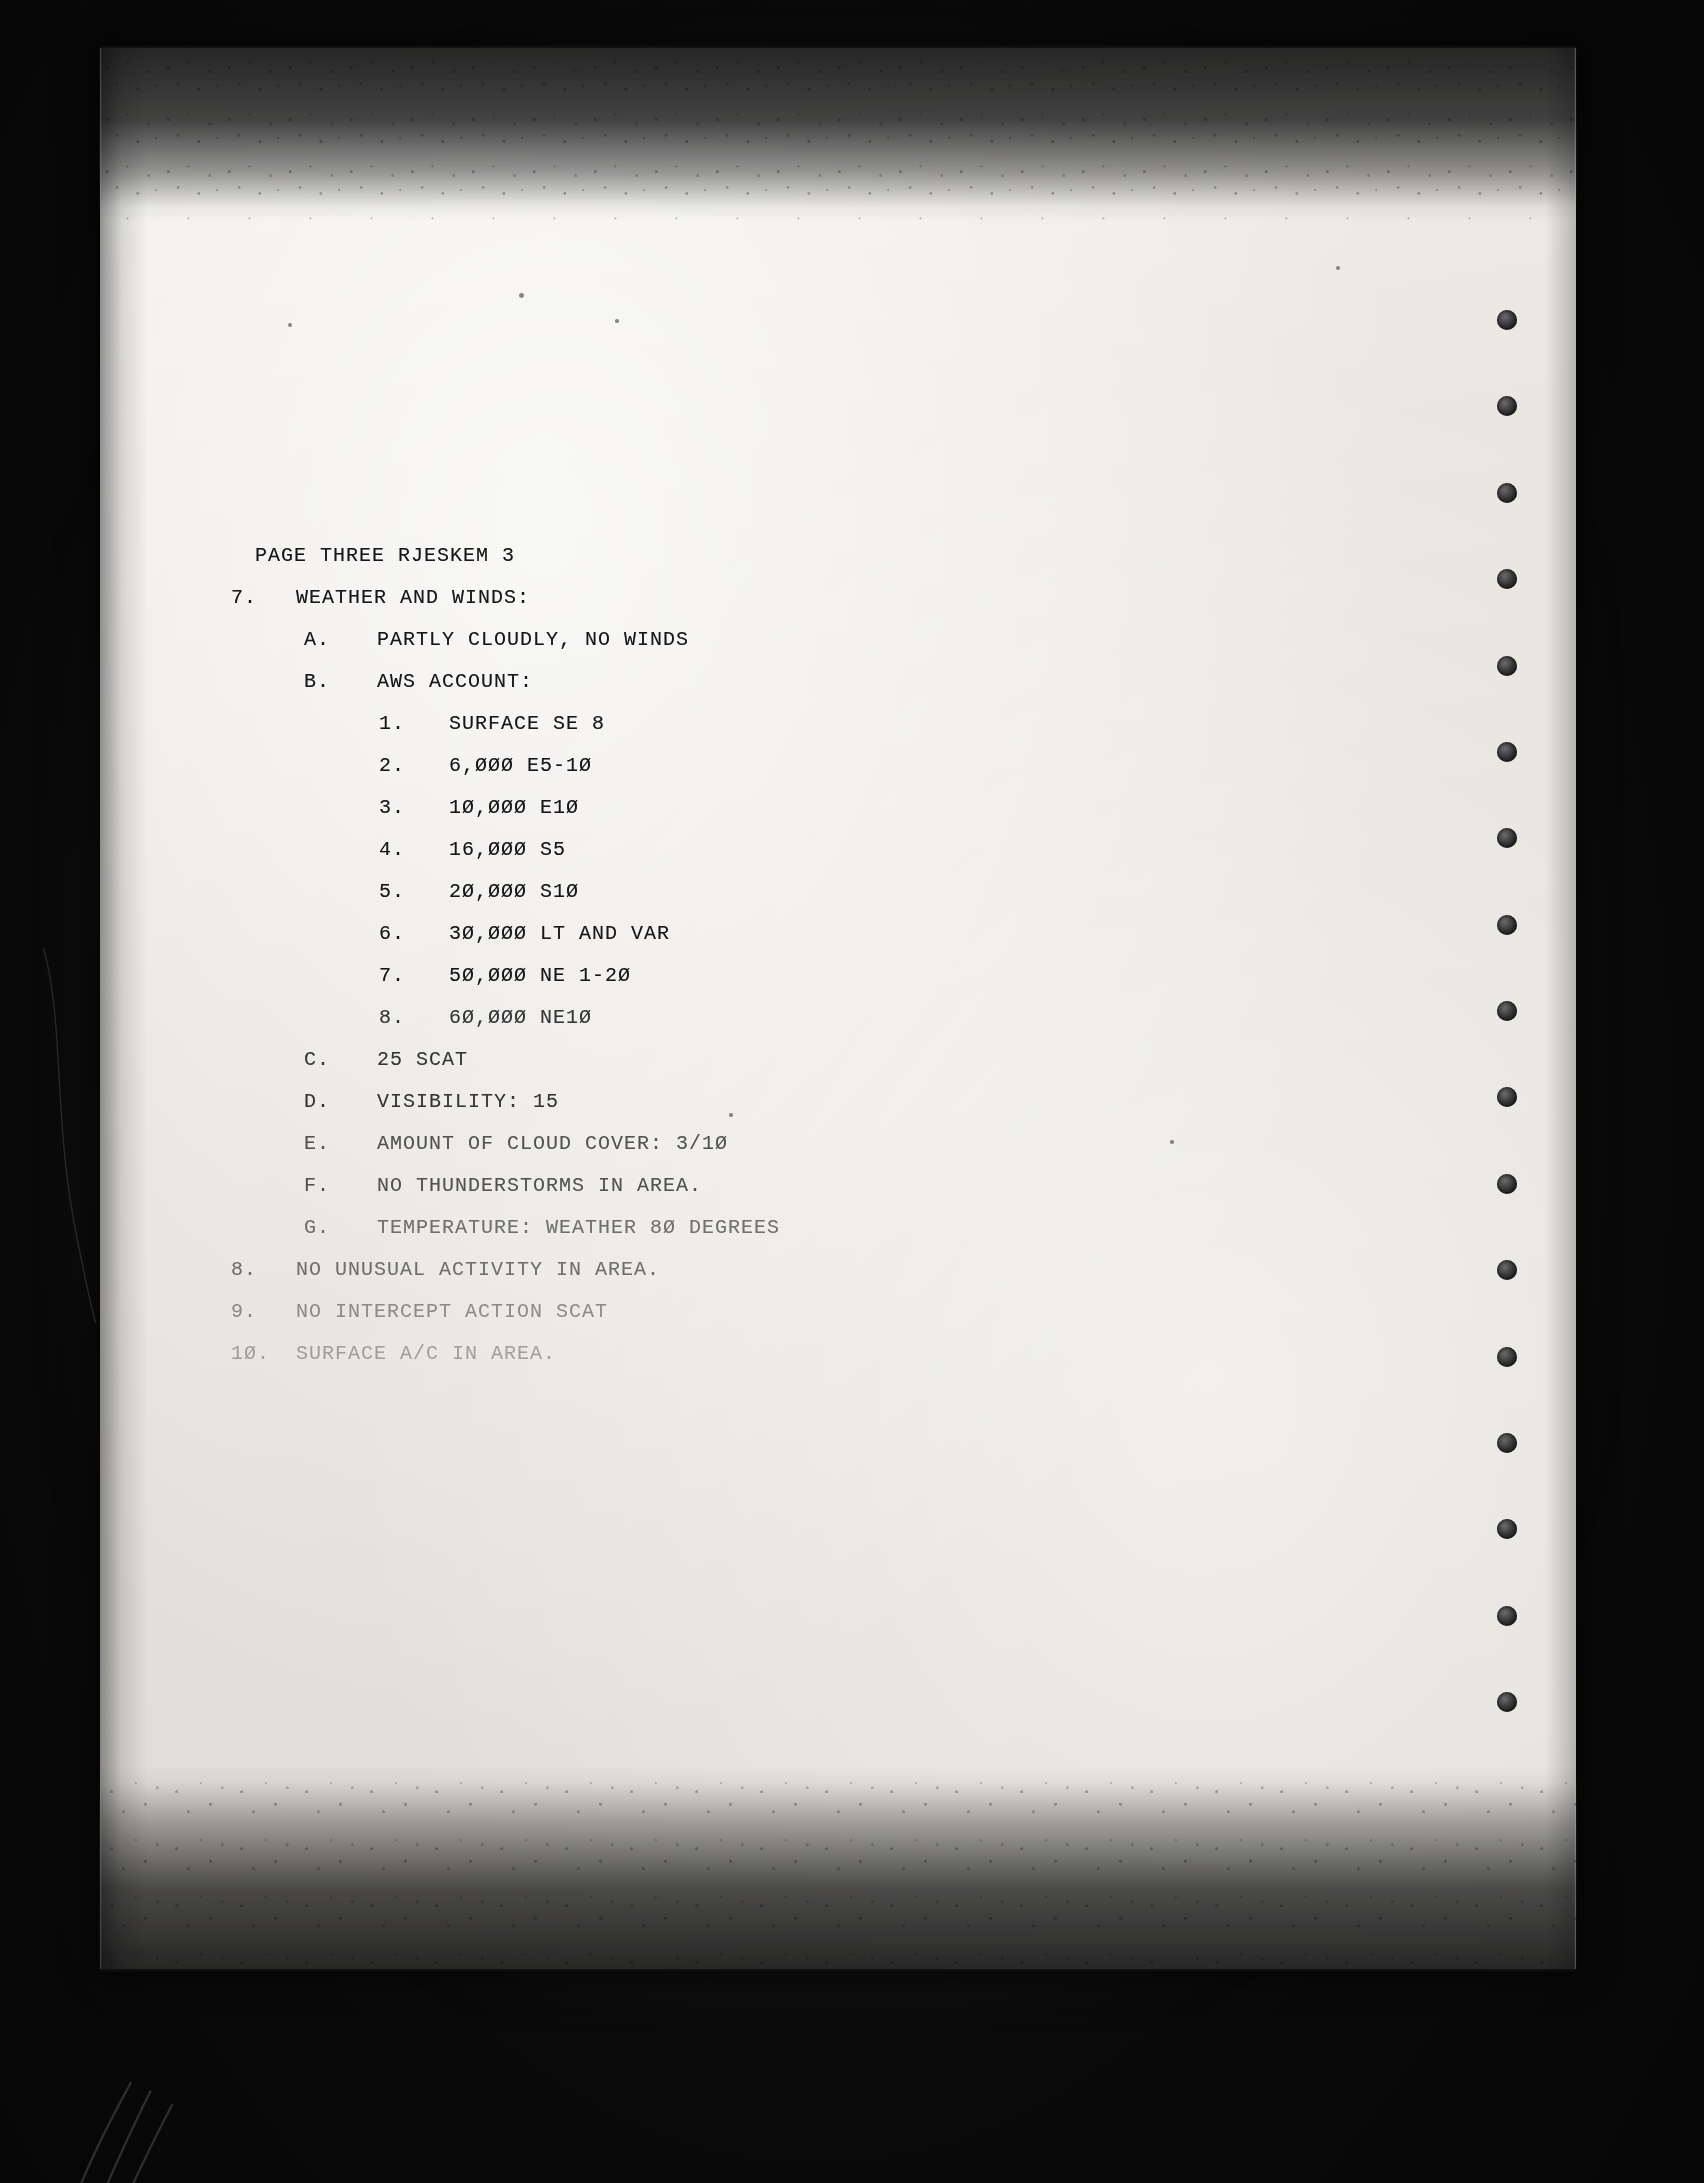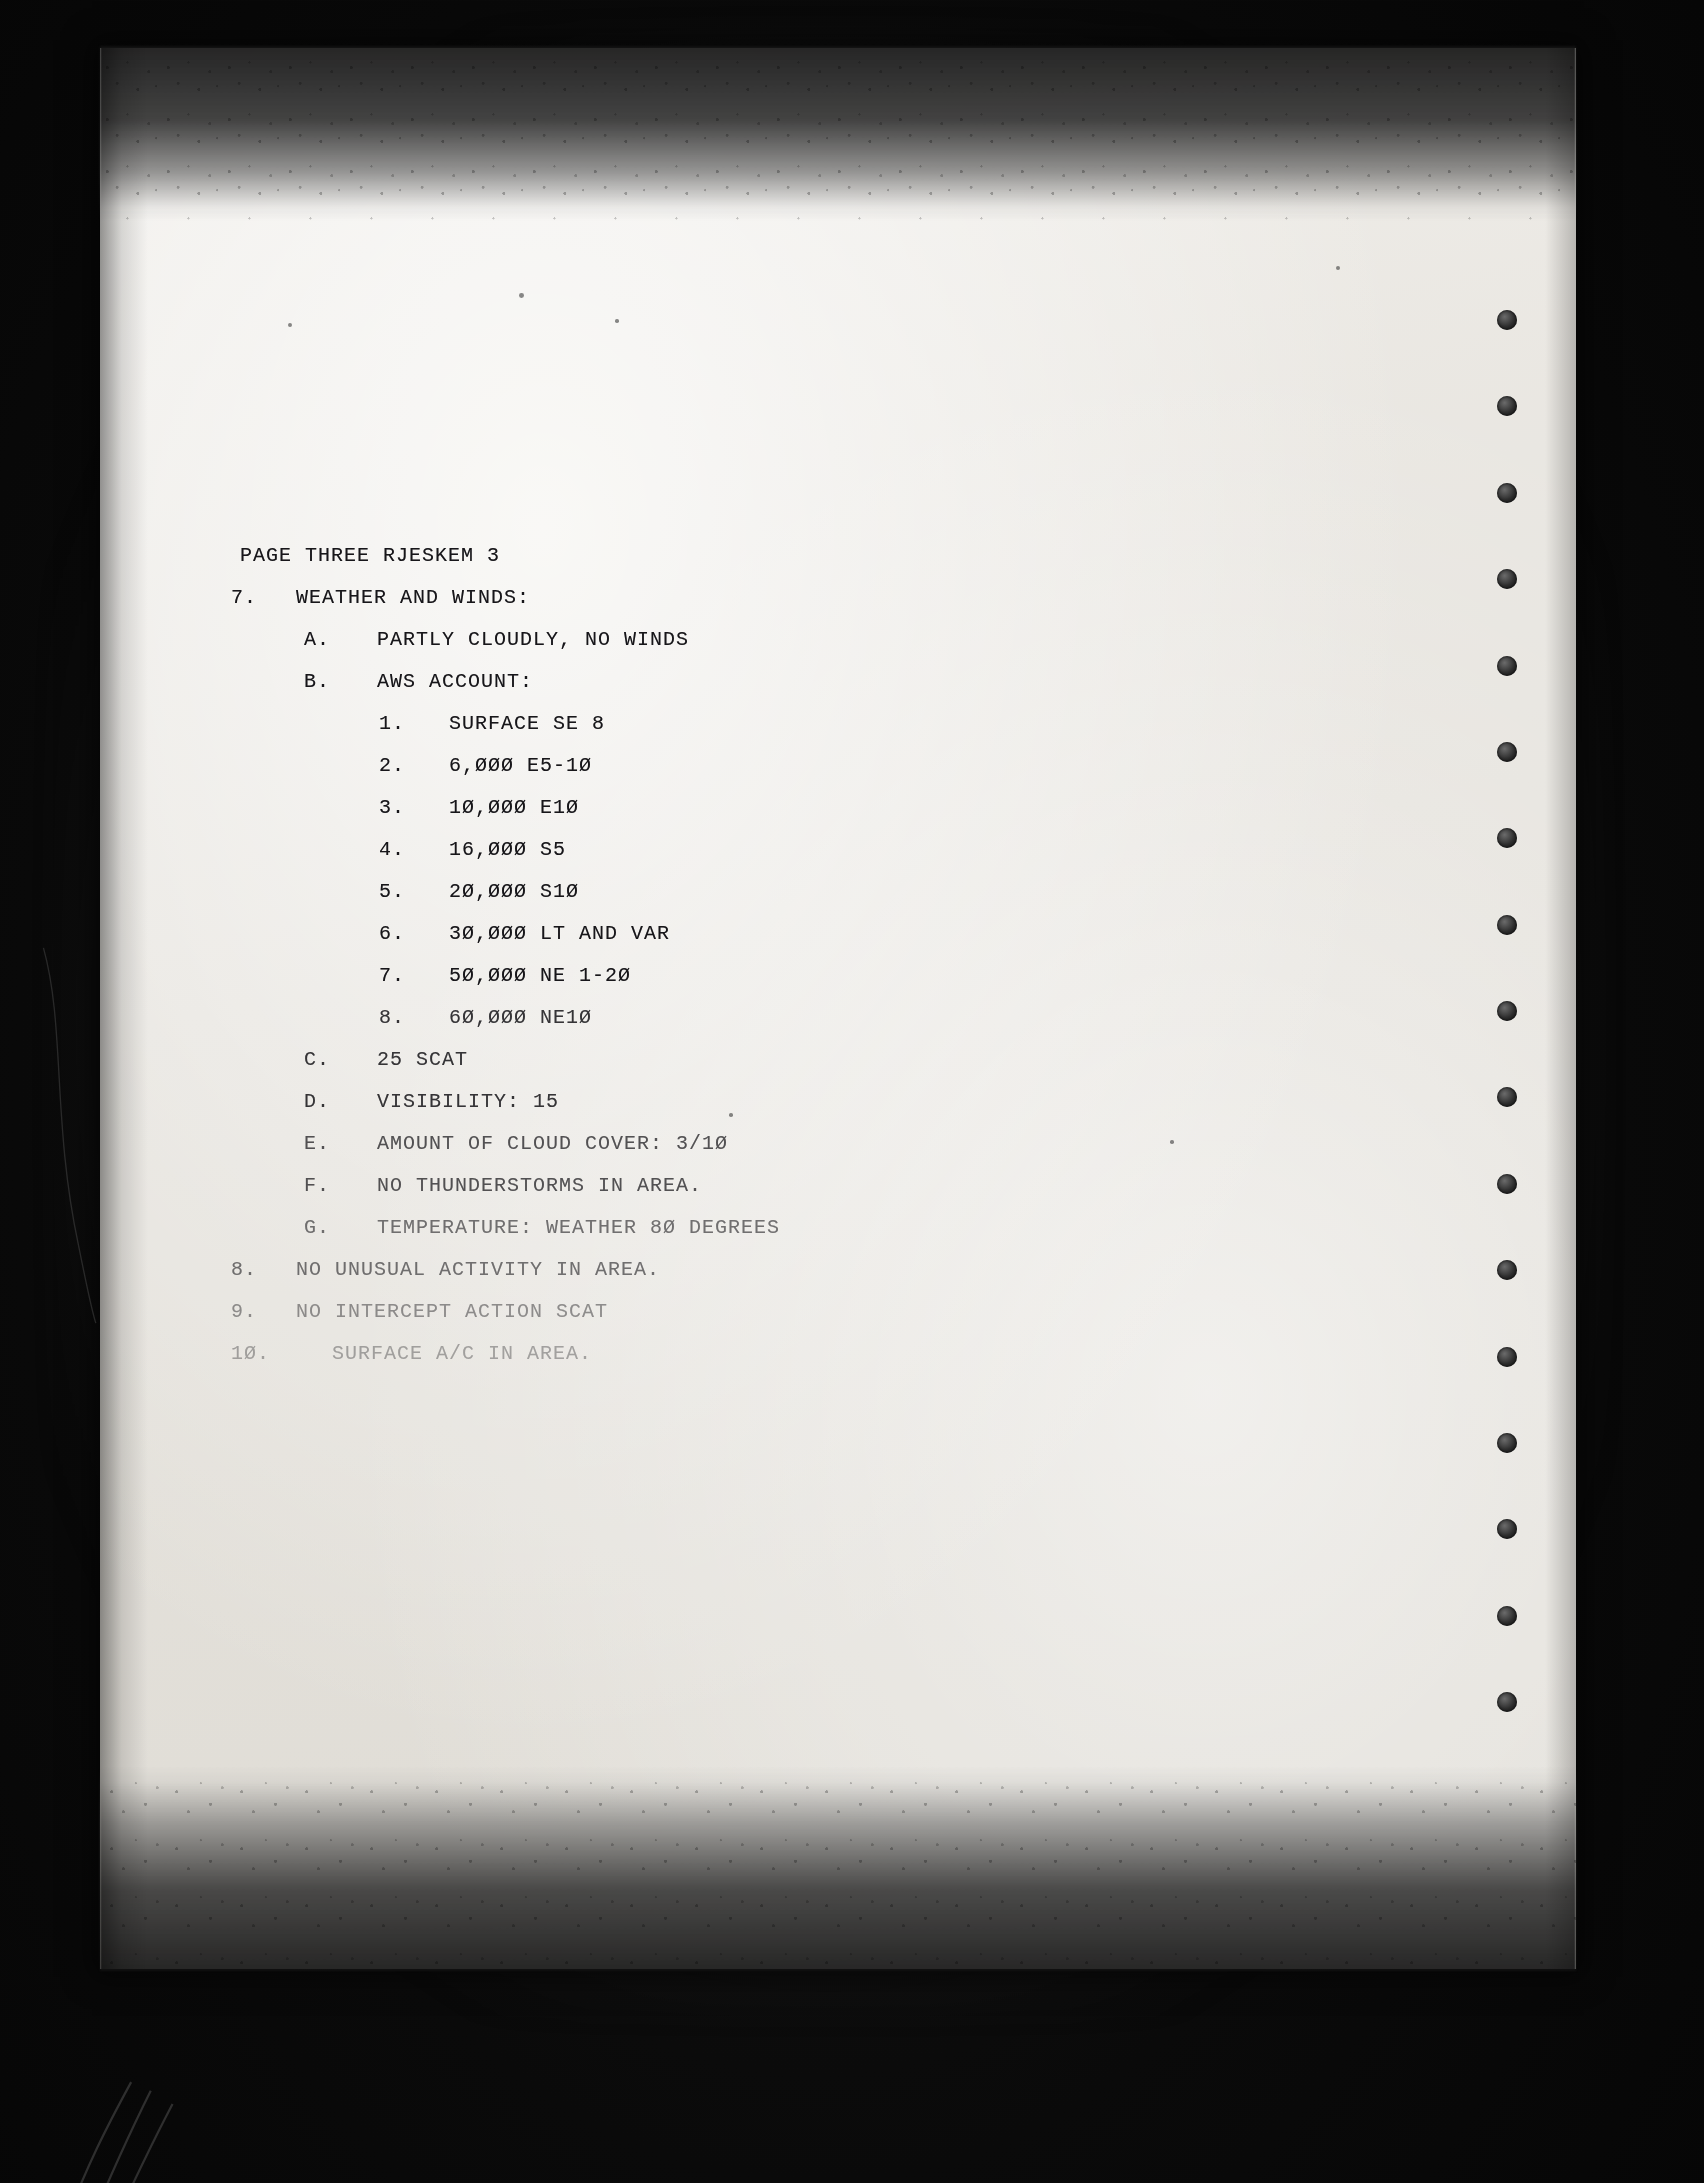--- a/index.html
+++ b/index.html
@@ -158,35 +158,35 @@
     margin-bottom: 22px;
     text-shadow: 0 0 0.4px rgba(0,0,0,0.35);
   }
   .marker {
     display: inline-block;
     flex: 0 0 auto;
   }
   .content { display: inline-block; }
 
   
-  .lvl-title   { margin-left: 9px; }
+  .lvl-title   { margin-left: 24px; }
   .lvl-1       { margin-left: 0px; }
   .lvl-2       { margin-left: 73px; }
   .lvl-3       { margin-left: 148px; }
 
   .marker-w-num  { width: 65px; }
   .marker-w-alpha{ width: 73px; }
   .marker-w-sub  { width: 70px; }
 
   
   .fade-1 { opacity: 0.86; }
   .fade-2 { opacity: 0.72; }
   .fade-3 { opacity: 0.58; }
   .fade-4 { opacity: 0.44; }
-  .fade-5 { opacity: 0.34; gap: 36px; }
+  .fade-5 { opacity: 0.34; }
 
   
   .speck {
     position: absolute;
     background: #2a2a2a;
     border-radius: 50%;
     opacity: 0.55;
   }
 
   

